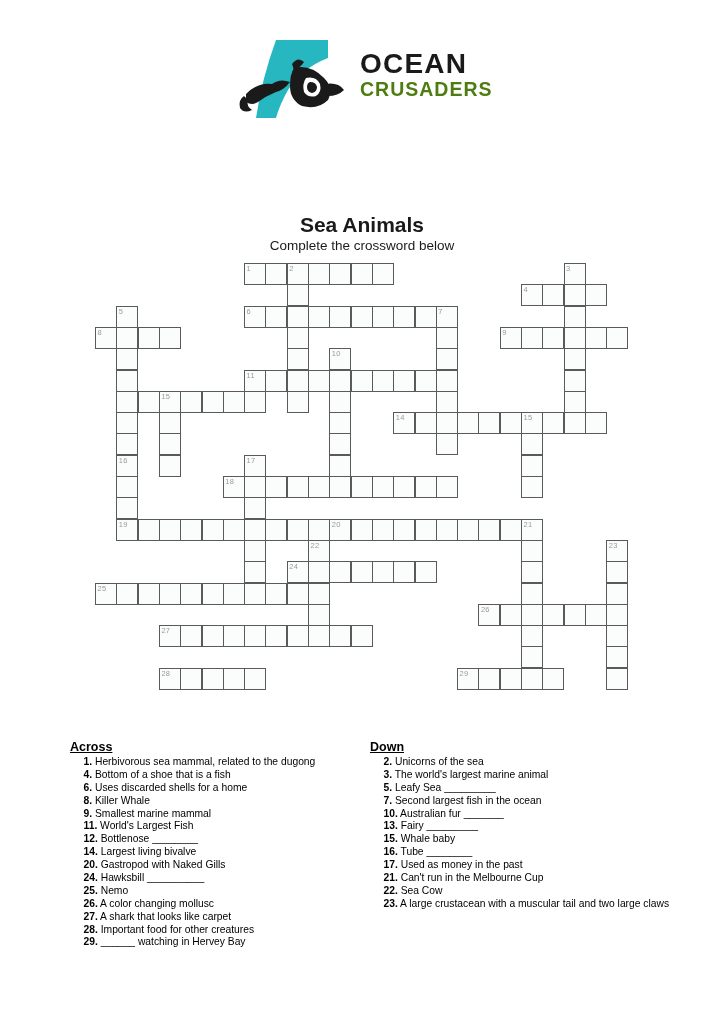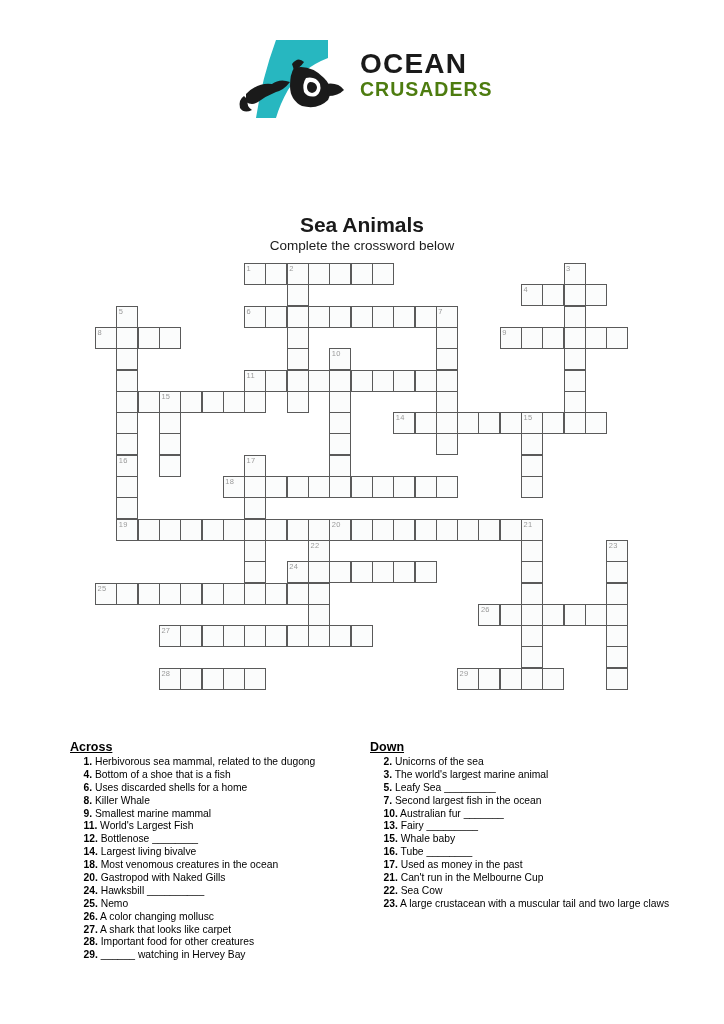--- a/index.html
+++ b/index.html
@@ -429,21 +429,20 @@
       <div class="clue-head">Across</div>
       <ul class="clue-list" id="across-list">
           <li><span class="cn">1.</span><span> Herbivorous sea mammal, related to the dugong</span></li>
           <li><span class="cn">4.</span><span> Bottom of a shoe that is a fish</span></li>
           <li><span class="cn">6.</span><span> Uses discarded shells for a home</span></li>
           <li><span class="cn">8.</span><span> Killer Whale</span></li>
           <li><span class="cn">9.</span><span> Smallest marine mammal</span></li>
           <li><span class="cn">11.</span><span> World's Largest Fish</span></li>
           <li><span class="cn">12.</span><span> Bottlenose ________</span></li>
           <li><span class="cn">14.</span><span> Largest living bivalve</span></li>
-          <li><span class="cn">18.</span><span> Most venomous creatures in the ocean</span></li>
           <li><span class="cn">20.</span><span> Gastropod with Naked Gills</span></li>
           <li><span class="cn">24.</span><span> Hawksbill __________</span></li>
           <li><span class="cn">25.</span><span> Nemo</span></li>
           <li><span class="cn">26.</span><span> A color changing mollusc</span></li>
           <li><span class="cn">27.</span><span> A shark that looks like carpet</span></li>
           <li><span class="cn">28.</span><span> Important food for other creatures</span></li>
           <li><span class="cn">29.</span><span> ______ watching in Hervey Bay</span></li>
         </ul>
     </div>
 

